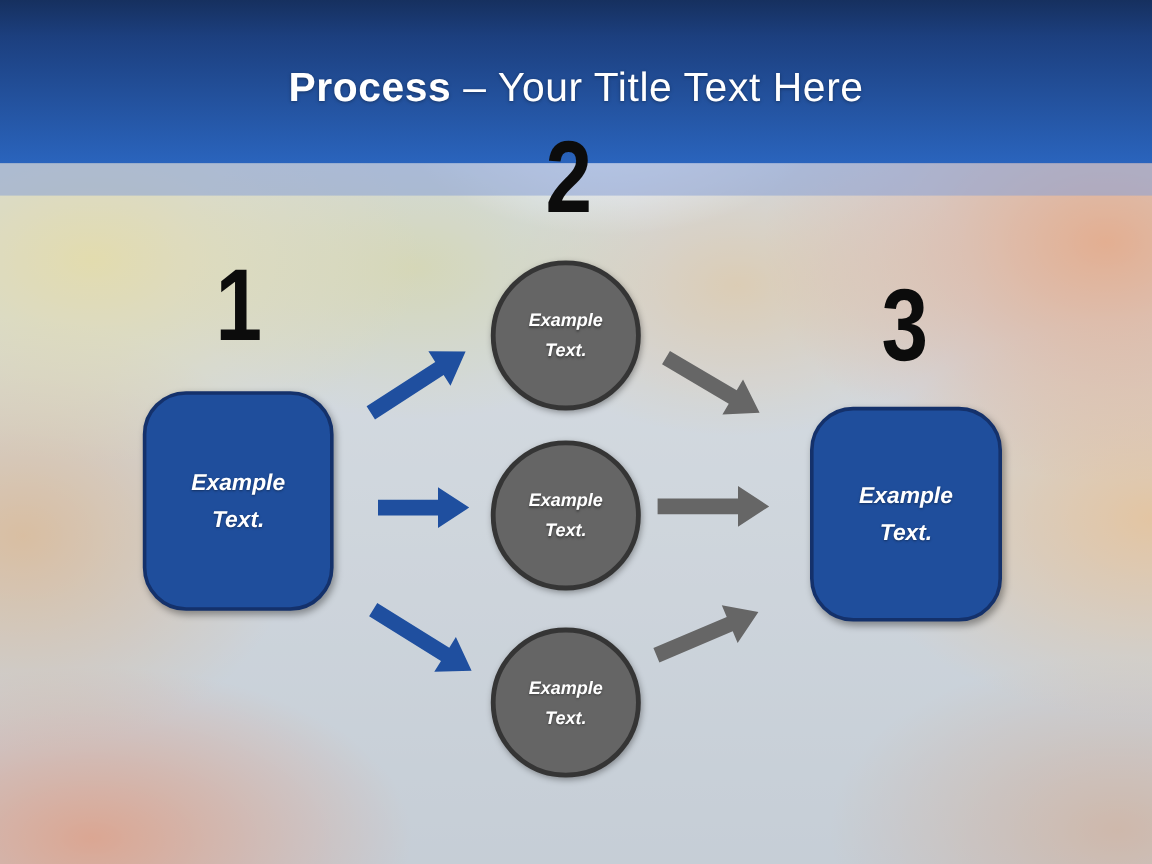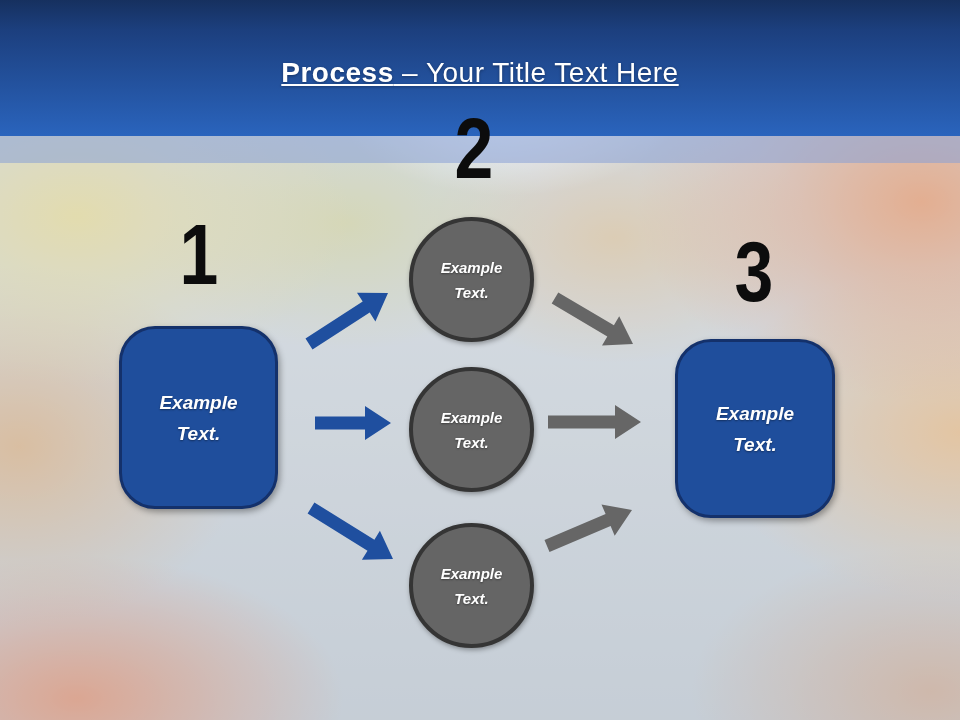--- a/index.html
+++ b/index.html
@@ -25,22 +25,22 @@
   }
   .wash{position:absolute;inset:0;background:rgba(255,255,255,0.47);}
   .band{position:absolute;left:0;top:136px;width:960px;height:27px;background:rgba(136,160,214,0.55);}
   
   .header{
     position:absolute;left:0;top:0;width:960px;height:136px;
     background:linear-gradient(180deg,#16305f 0%,#1c3f7e 22%,#2a64bd 100%);
     display:flex;align-items:flex-start;justify-content:center;
   }
   .header h1{
-    margin:0;padding-top:56px;font-size:28px;line-height:34px;font-weight:400;color:#ffffff;
-    text-shadow:0 1px 3px rgba(0,0,0,0.35);letter-spacing:0.5px;white-space:pre;text-decoration:underline;
+    margin:0;padding-top:56px;font-size:34px;line-height:34px;font-weight:400;color:#ffffff;
+    text-shadow:0 1px 3px rgba(0,0,0,0.35);letter-spacing:0.5px;white-space:pre;
   }
   .header h1 b{font-weight:700;}
   
   .num{
     position:absolute;color:#0c0c0c;font-weight:700;font-size:85px;line-height:85px;
     transform:translateX(-50%) scaleX(0.82);transform-origin:center top;white-space:nowrap;
   }
   .num1{left:199px;top:212px;}
   .num2{left:474px;top:106px;}
   .num3{left:754px;top:229px;}

